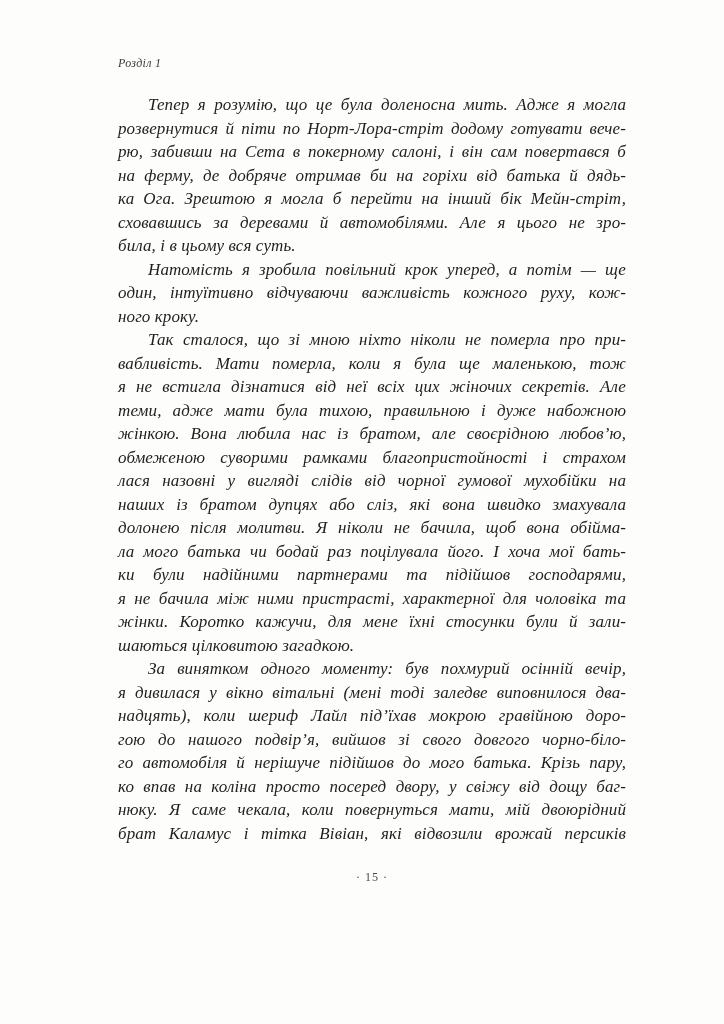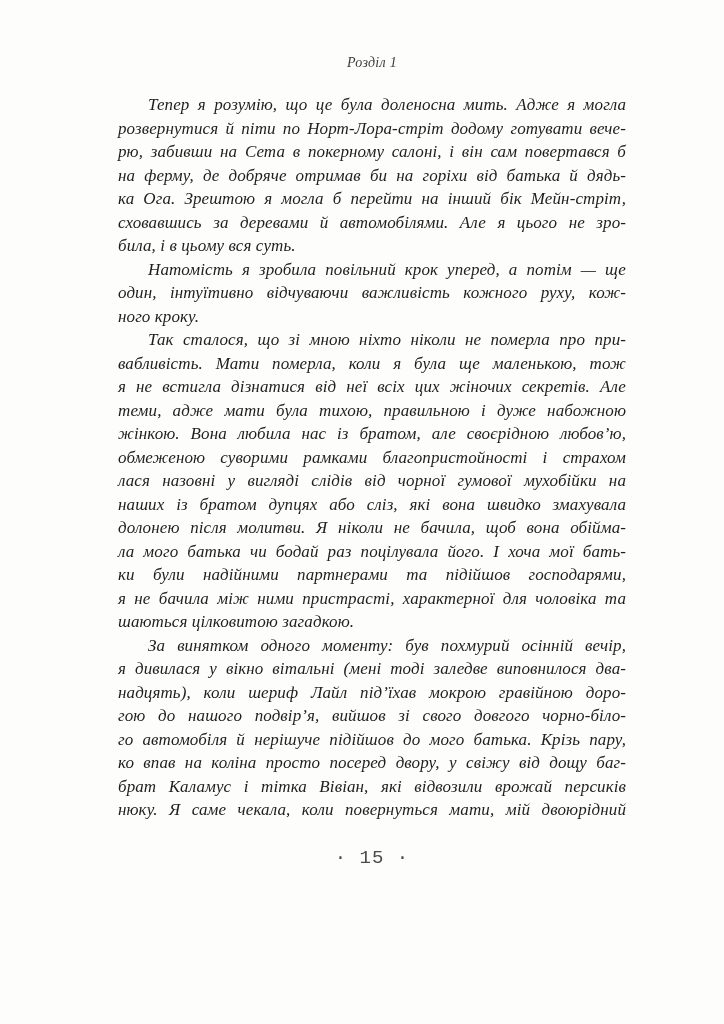--- a/index.html
+++ b/index.html
@@ -16,23 +16,23 @@
   }
   .book-page {
     position: absolute;
     left: 118px;
     top: 0;
     width: 508px;
     height: 1024px;
   }
   .chapter-heading {
     margin-top: 52px;
-    text-align: center;
+    text-align: left;
     font-style: italic;
-    font-size: 14px;
+    font-size: 12px;
     line-height: 22px;
     color: var(--heading, #3c3c3c);
     letter-spacing: 0.3px;
   }
   .body-text {
     margin-top: 19px;
     font-size: 17px;
     color: var(--text, #1e1e1e);
   }
   .paragraph {
@@ -49,24 +49,23 @@
   }
   .line.first {
     text-indent: 30px;
   }
   .line.para-end {
     text-align-last: left;
   }
   .page-footer {
     margin-top: 25px;
     text-align: center;
-    font-size: 19px;
+    font-size: 12px;
     color: var(--pagenum, #4a4a4a);
     letter-spacing: 1px;
-    font-family: Liberation Mono, monospace;
   }
 </style>
 </head>
 <body style="--bg: #fdfdfc; --text: #1e1e1e; --heading: #3c3c3c; --pagenum: #4a4a4a;">
 
 <div class="book-page">
   <div class="chapter-heading">Розділ 1</div>
 
   <div class="body-text">
       <div class="paragraph">
@@ -89,28 +88,29 @@
         <div class="line">я не встигла дізнатися від неї всіх цих жіночих секретів. Але</div>
         <div class="line">теми, адже мати була тихою, правильною і дуже набожною</div>
         <div class="line">жінкою. Вона любила нас із братом, але своєрідною любов’ю,</div>
         <div class="line">обмеженою суворими рамками благопристойності і страхом</div>
         <div class="line">лася назовні у вигляді слідів від чорної гумової мухобійки на</div>
         <div class="line">наших із братом дупцях або сліз, які вона швидко змахувала</div>
         <div class="line">долонею після молитви. Я ніколи не бачила, щоб вона обійма-</div>
         <div class="line">ла мого батька чи бодай раз поцілувала його. І хоча мої бать-</div>
         <div class="line">ки були надійними партнерами та підійшов господарями,</div>
         <div class="line">я не бачила між ними пристрасті, характерної для чоловіка та</div>
+        <div class="line">жінки. Коротко кажучи, для мене їхні стосунки були й зали-</div>
         <div class="line para-end">шаються цілковитою загадкою.</div>
       </div>
       <div class="paragraph">
         <div class="line first">За винятком одного моменту: був похмурий осінній вечір,</div>
         <div class="line">я дивилася у вікно вітальні (мені тоді заледве виповнилося два-</div>
         <div class="line">надцять), коли шериф Лайл під’їхав мокрою гравійною доро-</div>
         <div class="line">гою до нашого подвір’я, вийшов зі свого довгого чорно-біло-</div>
         <div class="line">го автомобіля й нерішуче підійшов до мого батька. Крізь пару,</div>
         <div class="line">ко впав на коліна просто посеред двору, у свіжу від дощу баг-</div>
+        <div class="line">нюку. Я саме чекала, коли повернуться мати, мій двоюрідний</div>
         <div class="line">брат Каламус і тітка Вівіан, які відвозили врожай персиків</div>
-        <div class="line">нюку. Я саме чекала, коли повернуться мати, мій двоюрідний</div>
       </div>
     </div>
 
   <div class="page-footer">· 15 ·</div>
 </div>
 
 </body></html>

